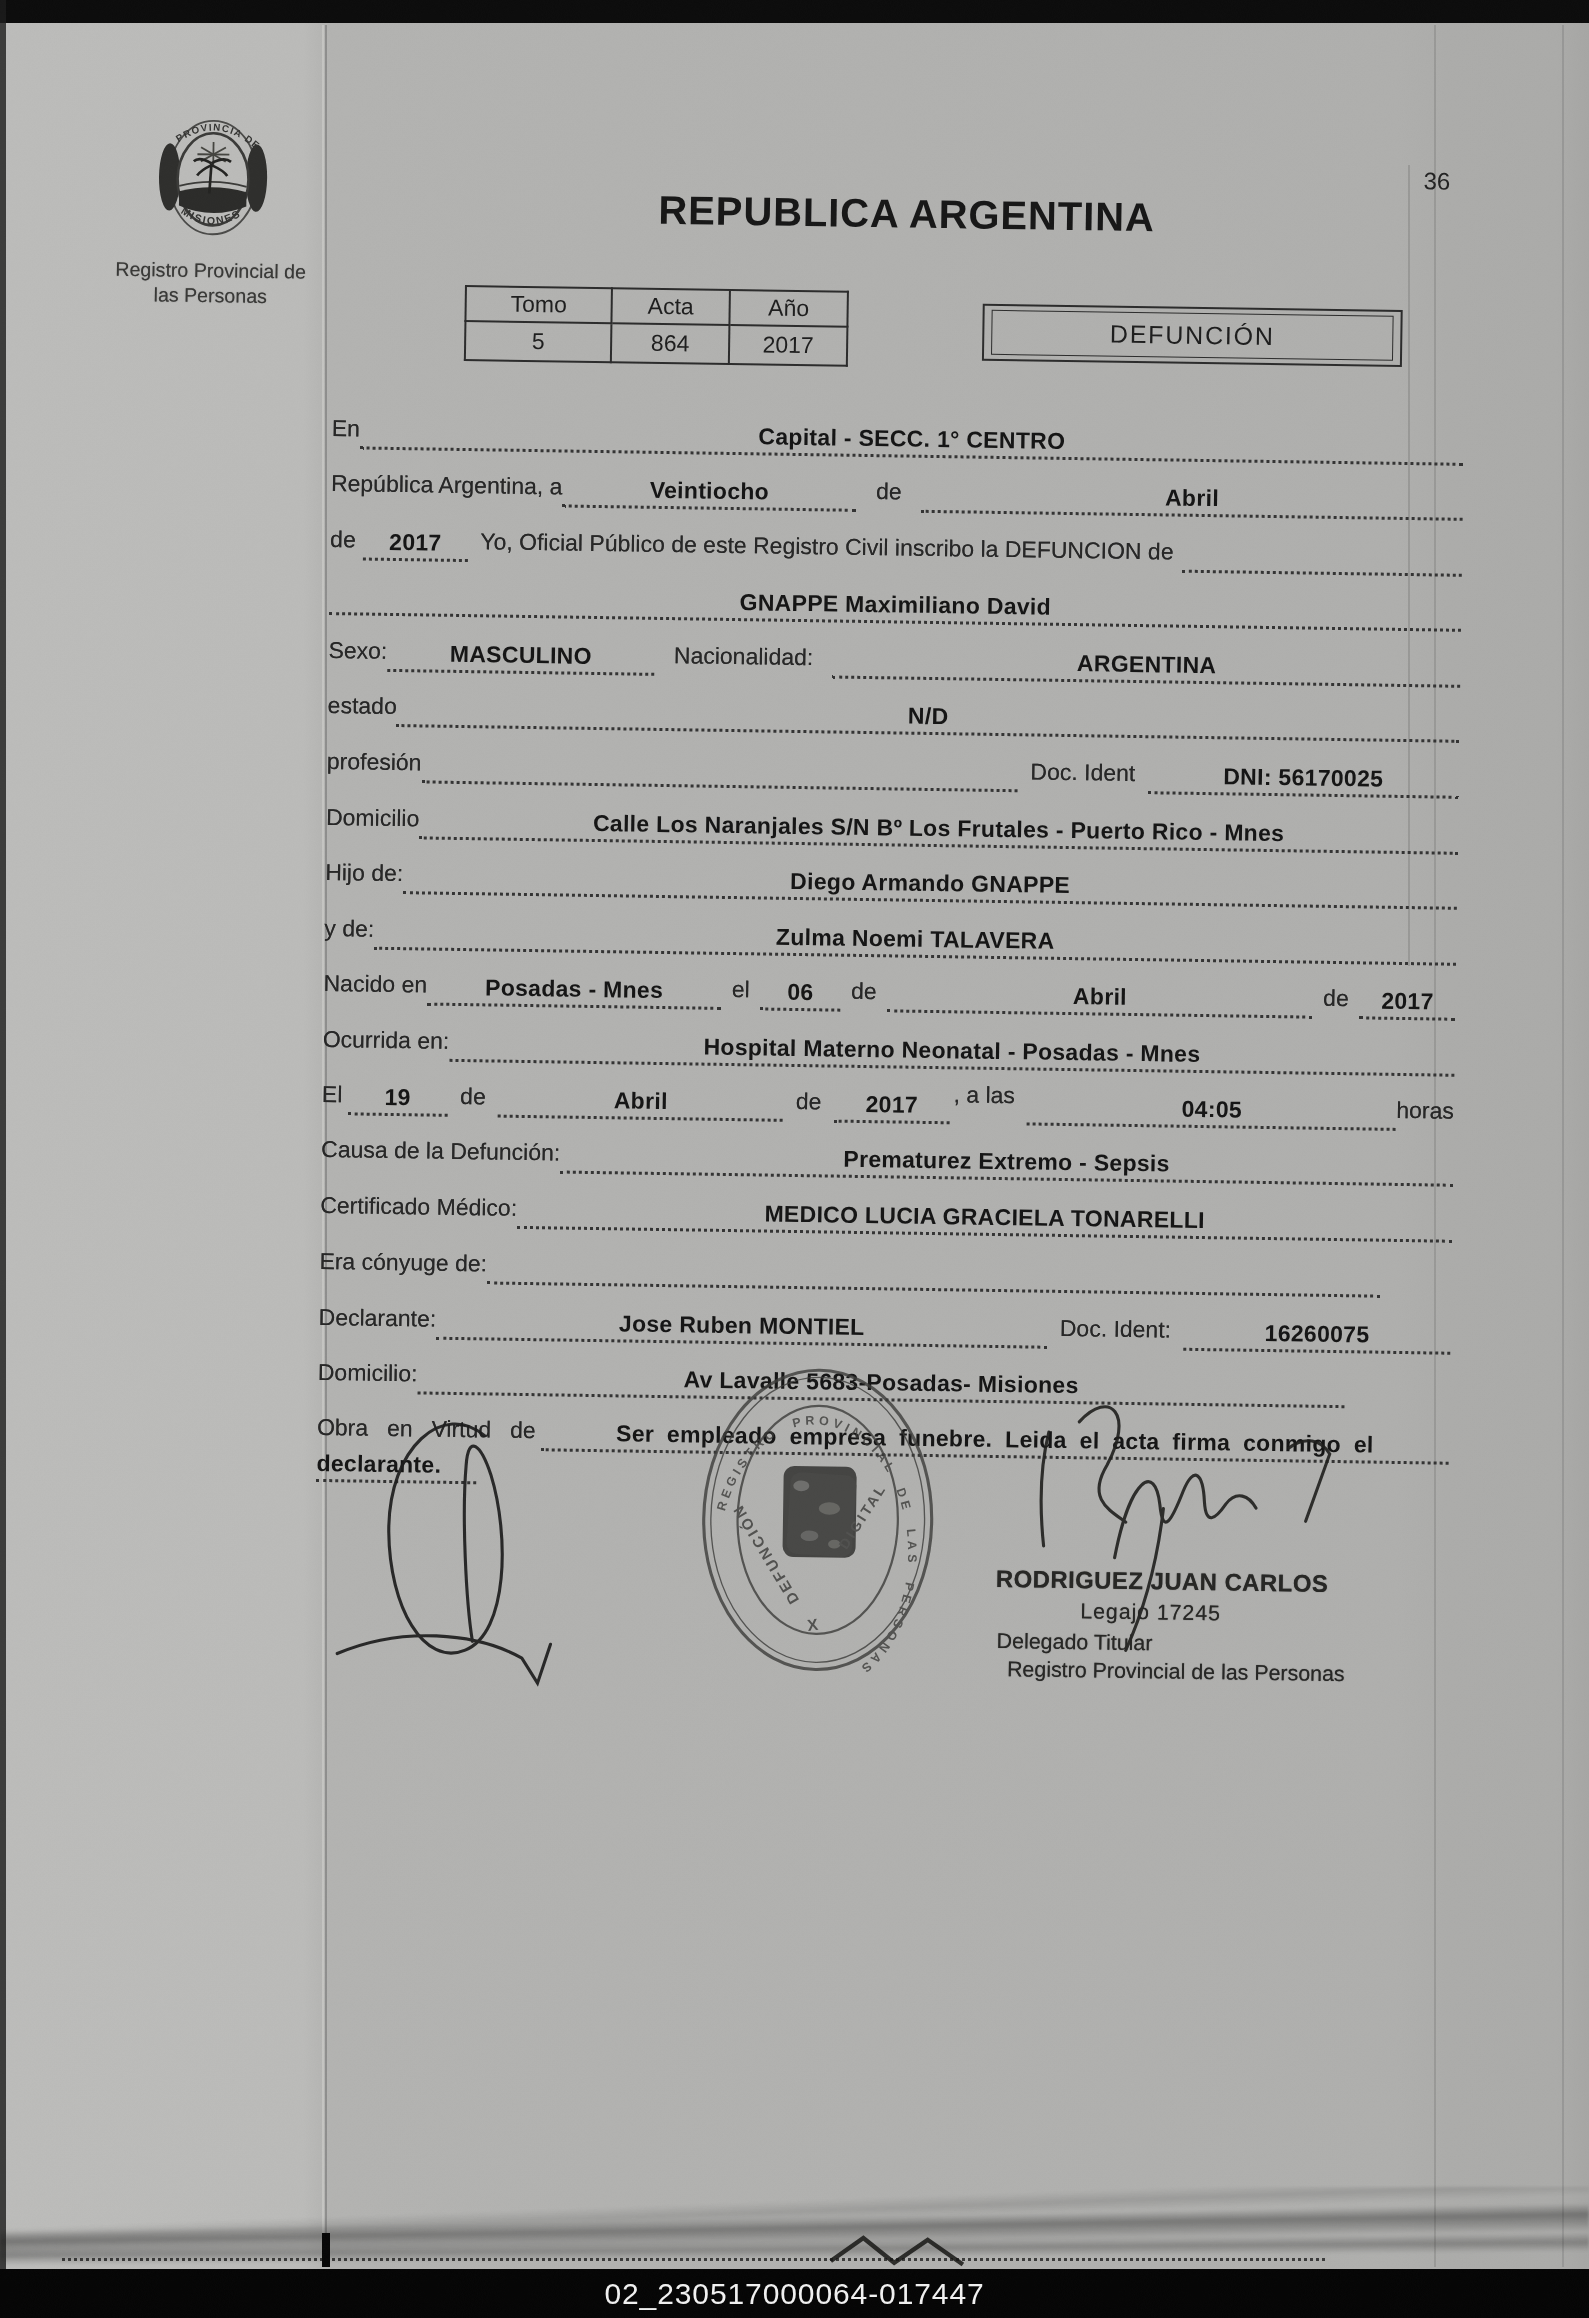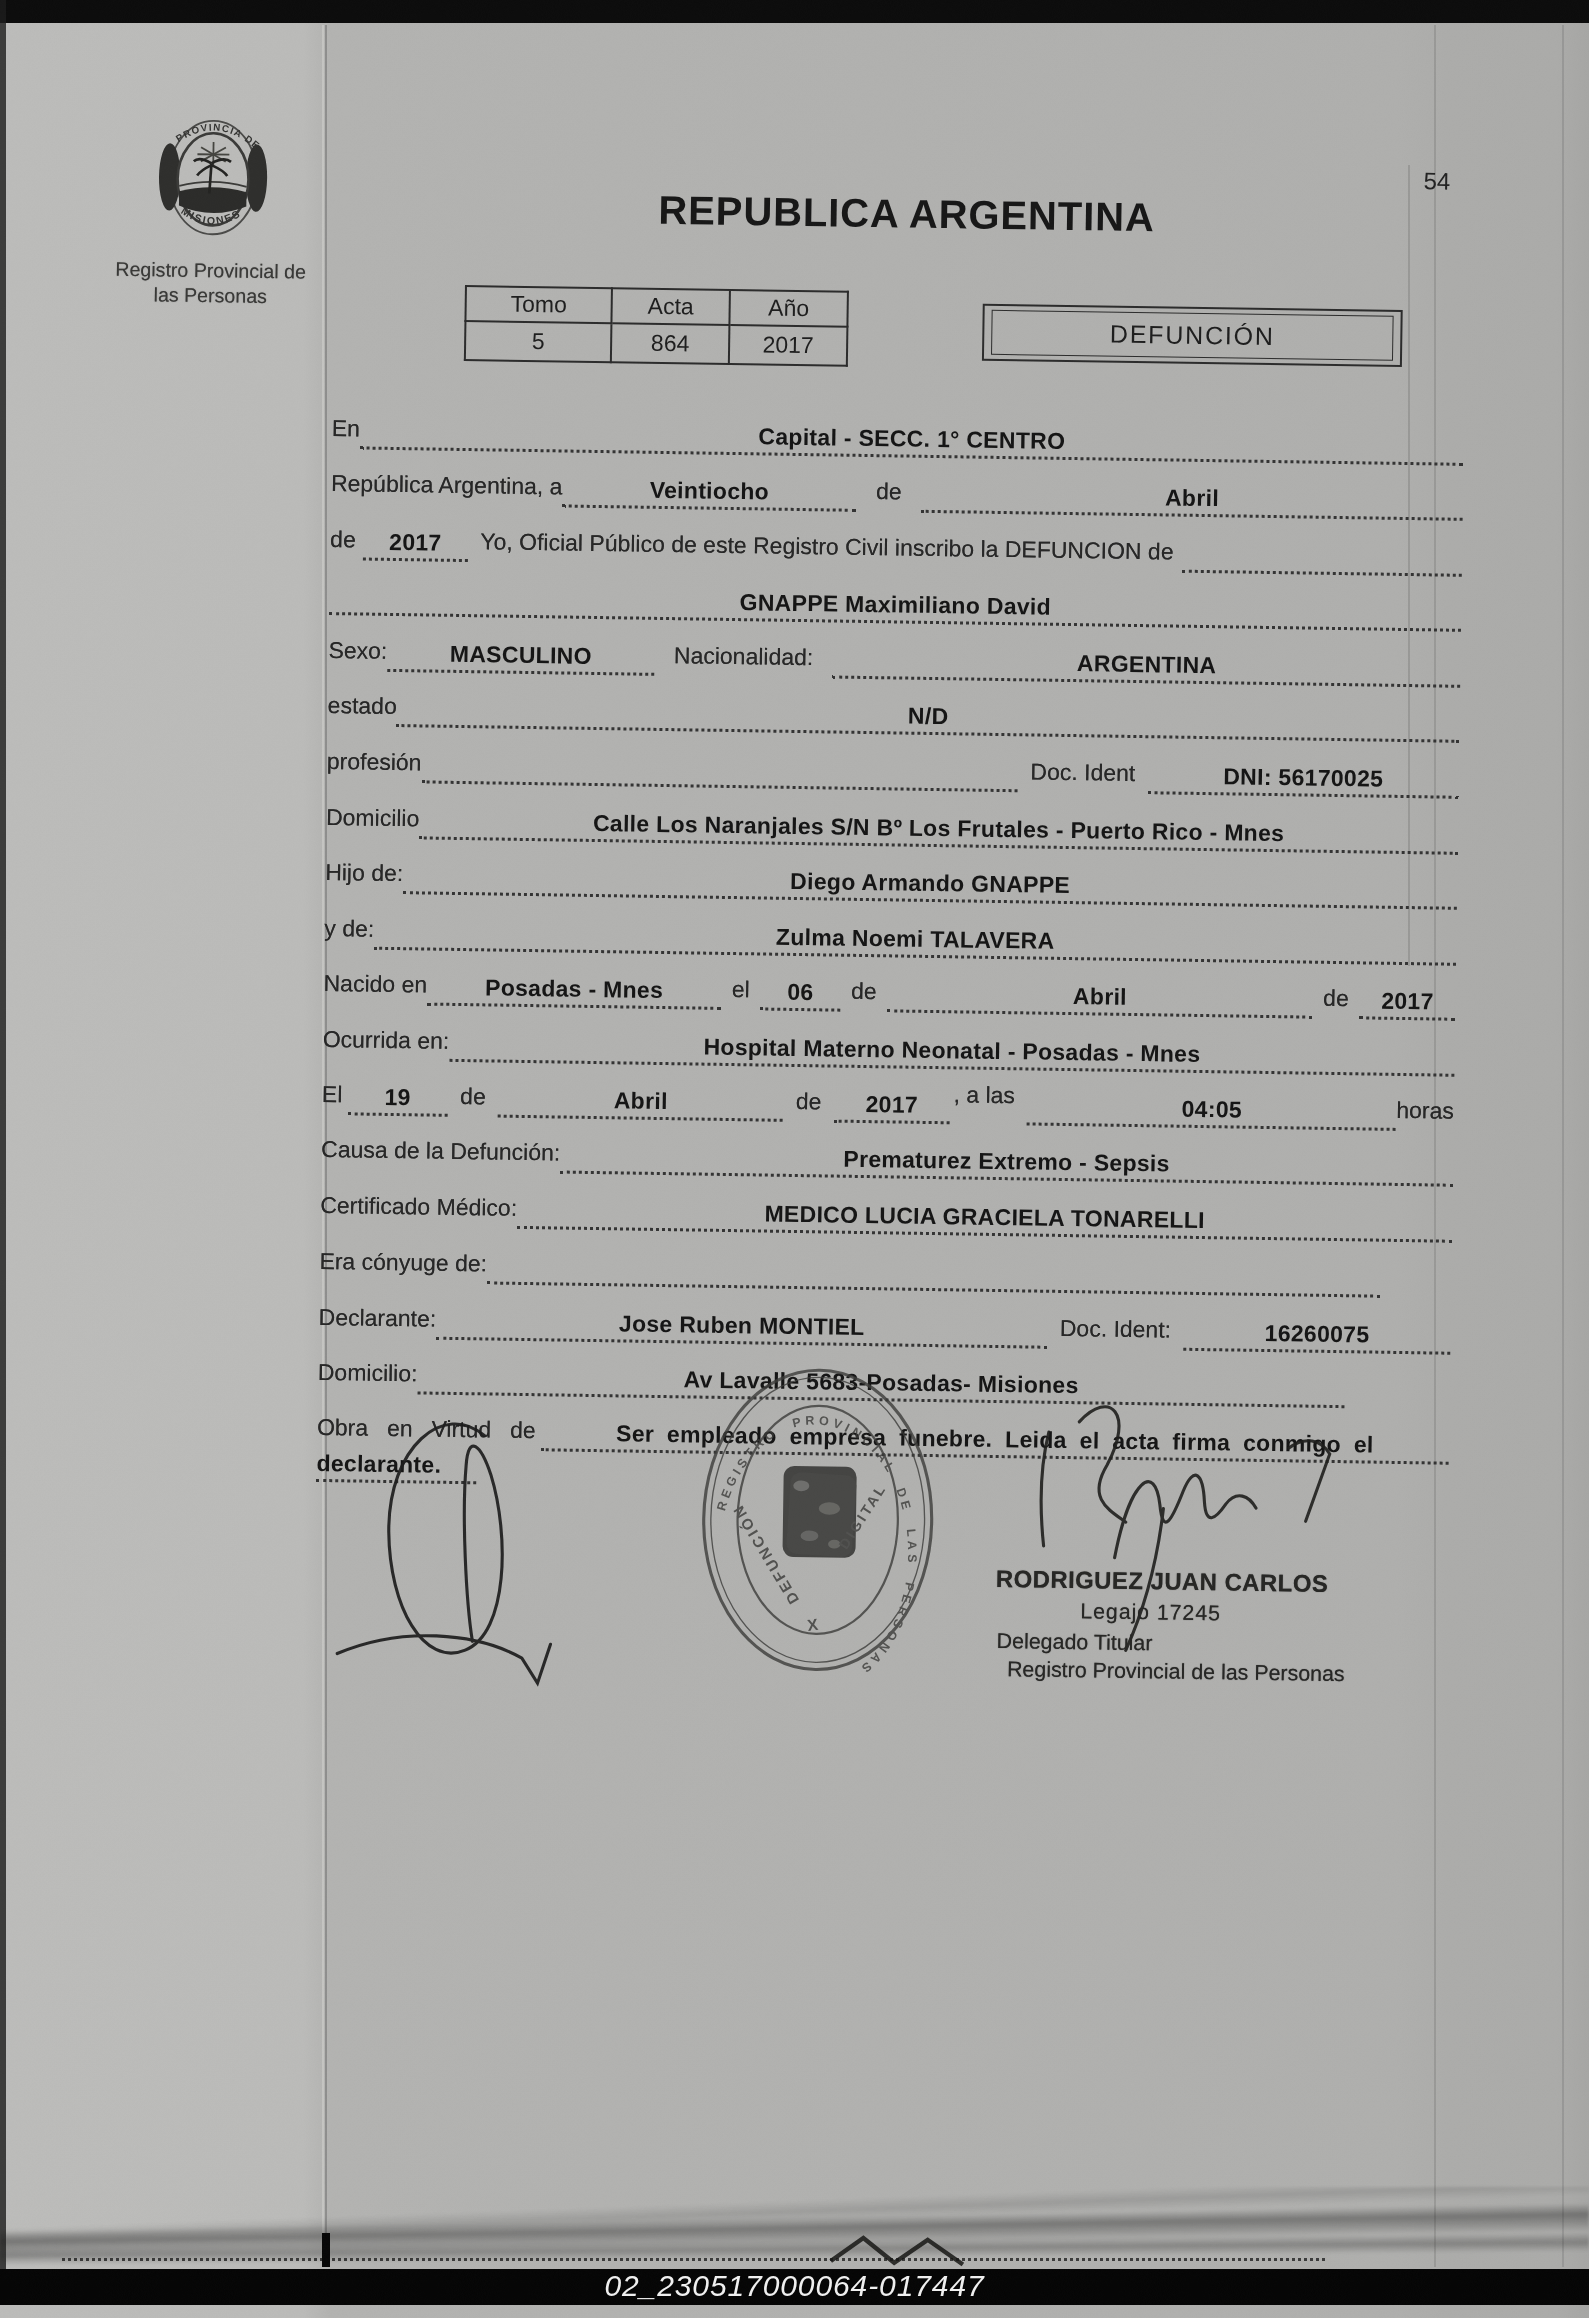--- a/index.html
+++ b/index.html
@@ -41,22 +41,22 @@
   .official .legajo{font-size:21.4px;margin:5.3px 0 0 85px;letter-spacing:0.9px;}
   .official .otitle{font-size:21.4px;margin:5.3px 0 0 1.8px;}
   .official .office{font-size:21.4px;margin:3.6px 0 0 12.5px;}
   .streaks{position:absolute;left:0;top:2187px;width:100%;height:82px;filter:blur(1.8px);opacity:.85;
     background:
       linear-gradient(178deg,transparent 30%,rgba(40,40,40,.18) 38%,transparent 46%),
       linear-gradient(179deg,transparent 40%,rgba(25,25,25,.45) 50%,rgba(35,35,35,.25) 58%,transparent 66%),
       linear-gradient(179.5deg,transparent 62%,rgba(30,30,30,.35) 72%,transparent 82%);}
   .perforation{position:absolute;left:62px;top:2258px;width:1263px;border-top:3.6px dotted rgba(20,20,20,.75);}
   .tick{position:absolute;left:322px;top:2233px;width:8px;height:34px;background:#060606;}
-  .footer{position:absolute;left:0;top:2269px;width:100%;height:36px;background:#040404;
-    display:flex;justify-content:center;font-style:italic;}
+  .footer{position:absolute;left:0;top:2269px;width:100%;height:50px;background:#040404;
+    display:flex;align-items:center;justify-content:center;}
   .footer span{color:#f2f2f2;font-size:30px;letter-spacing:0.9px;}
   .noise{position:absolute;left:0;top:0;pointer-events:none;}
 </style>
 </head>
 <body>
 
 <div class="page">
 
   <div class="topbar"></div>
   <div class="leftedge"></div>
@@ -95,21 +95,21 @@
       <text font-size="12" letter-spacing="2" fill="#333331" font-weight="bold">
         <textPath href="#arcBot" startOffset="10%">MISIONES</textPath>
       </text>
     </svg>
     <div class="emblem-caption">
       <div>Registro Provincial de</div>
       <div>las Personas</div>
     </div>
 
     <div class="title">REPUBLICA ARGENTINA</div>
-    <div class="pagenum">54</div>
+    <div class="pagenum">36</div>
 
     <table class="rec">
       <tbody>
           <tr>
         <th>Tomo</th>
         <th>Acta</th>
         <th>Año</th>
       </tr>
       <tr>
         <td>5</td>

